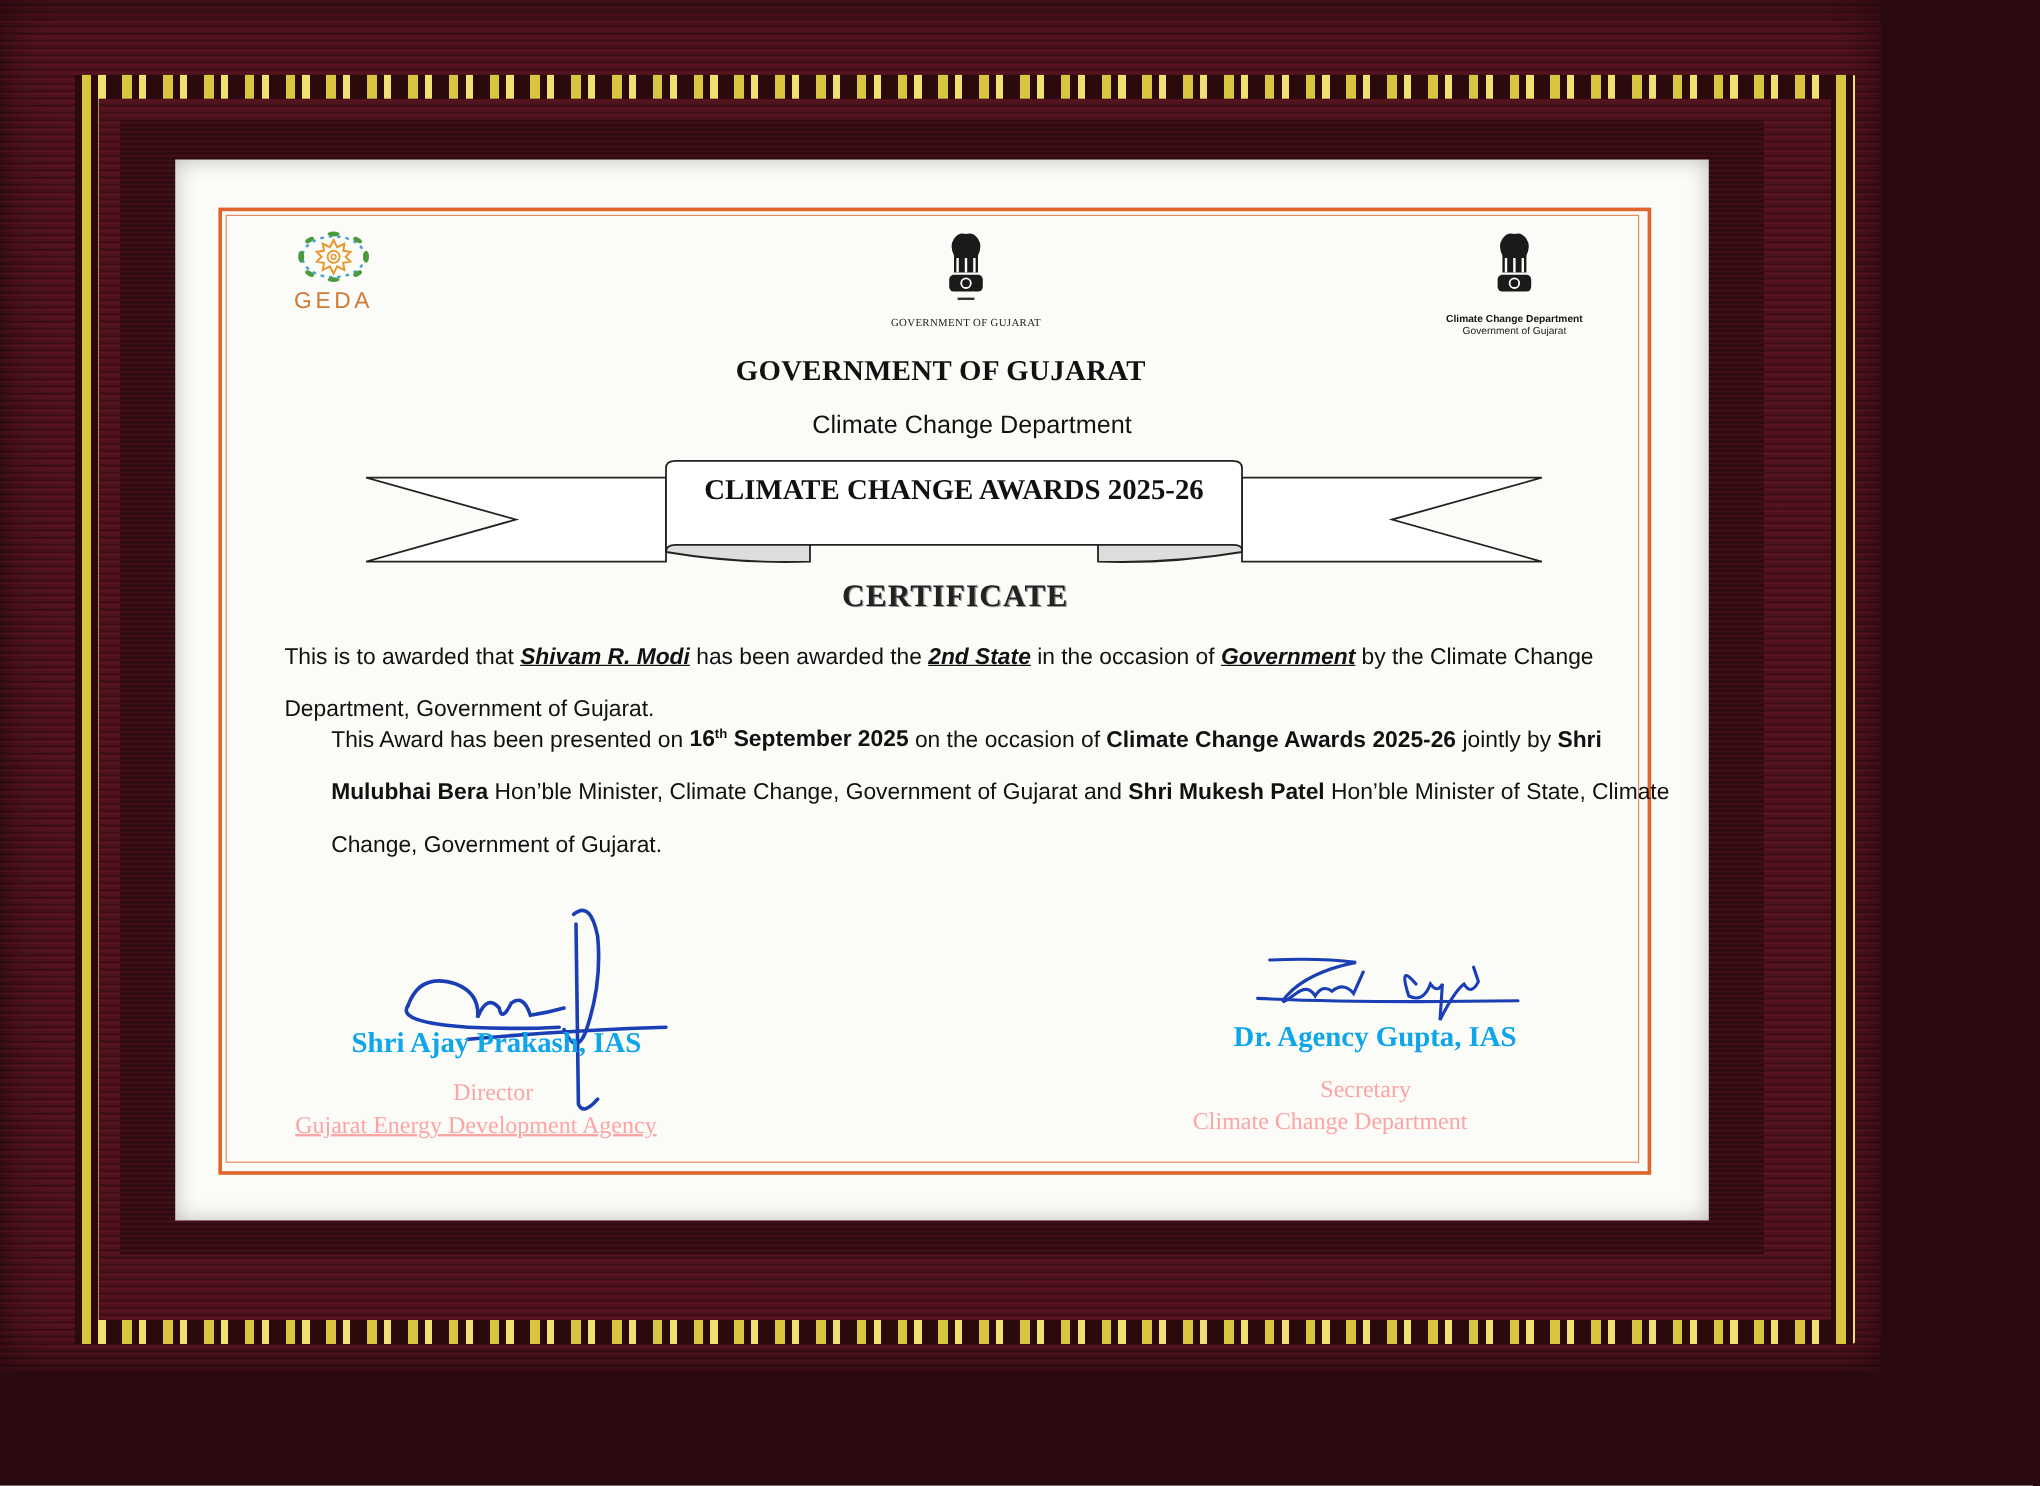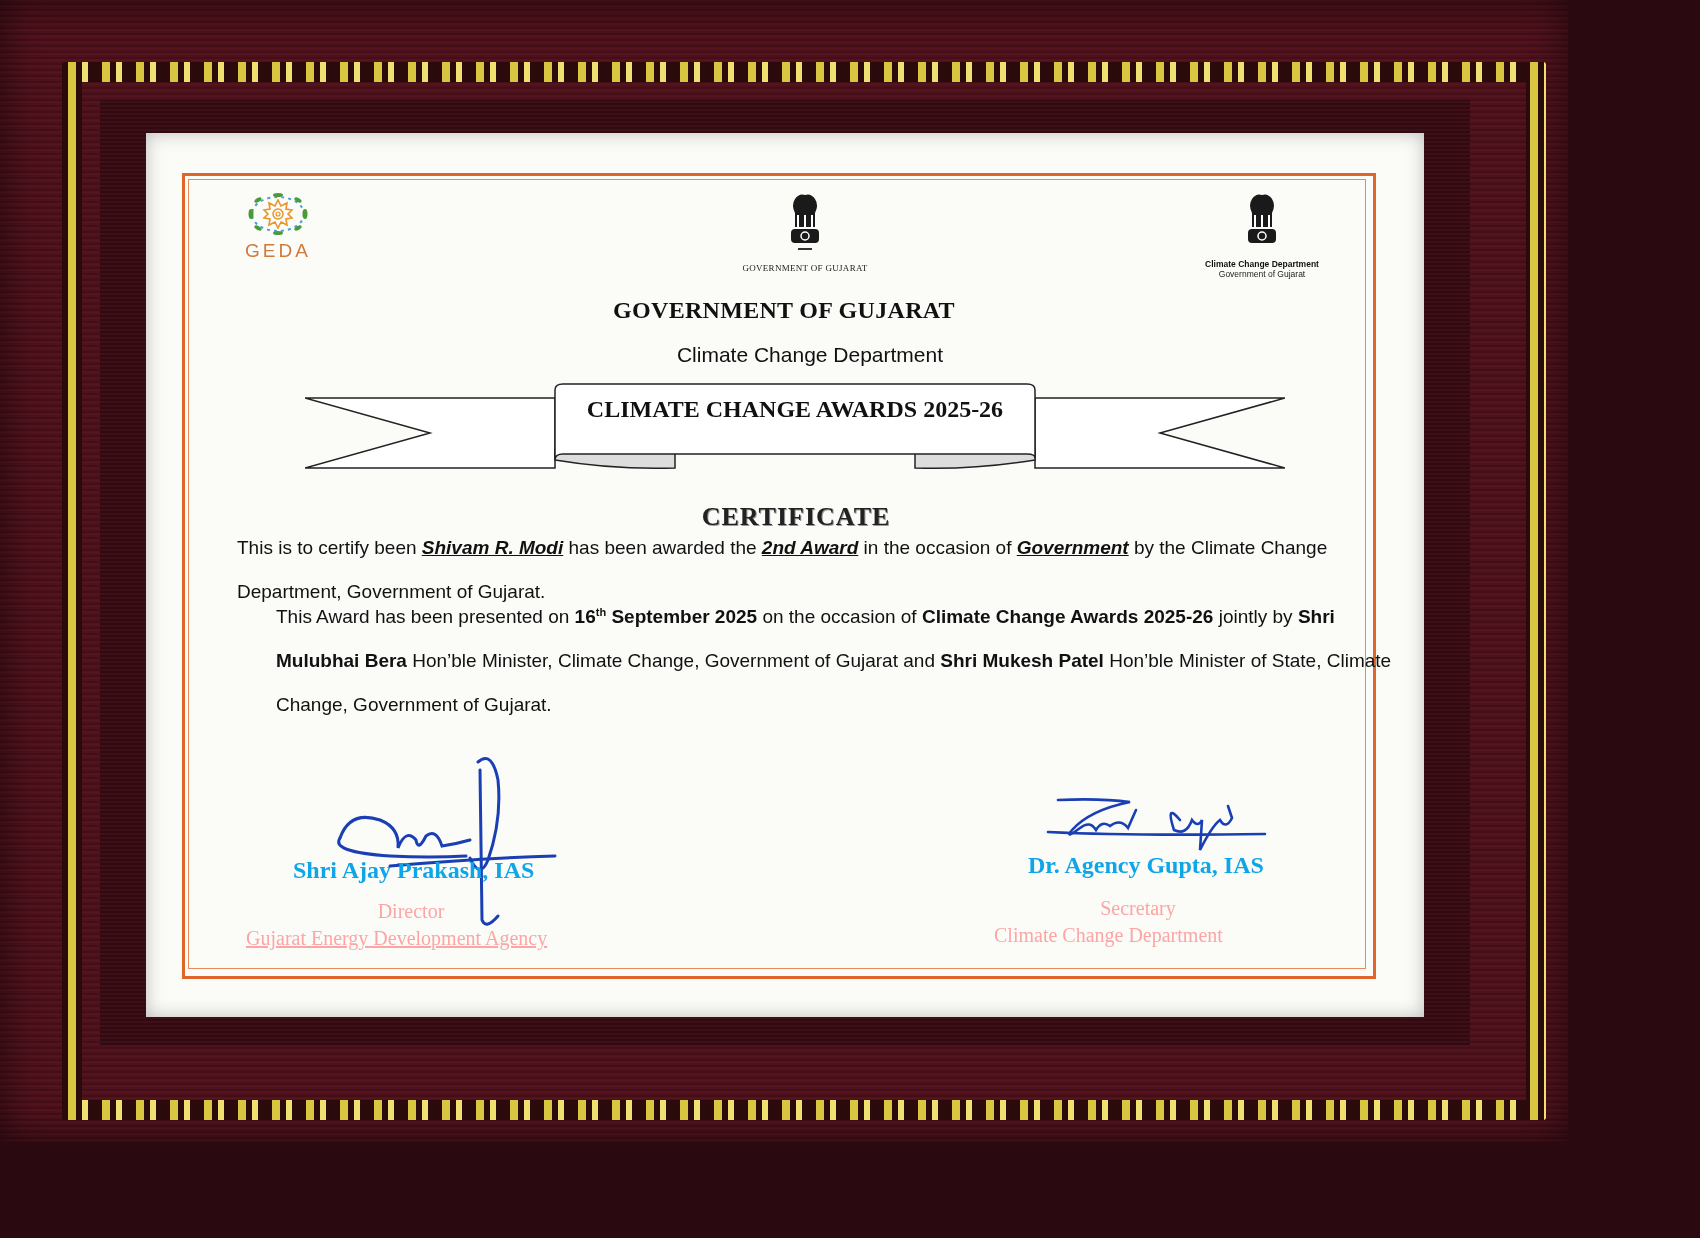--- a/index.html
+++ b/index.html
@@ -23,21 +23,21 @@
   .geda-text{font-size:19px;letter-spacing:3px;color:#d07a3a;font-family:"Liberation Sans",sans-serif;}
   .emblem-c{position:absolute;left:730px;top:193px;width:150px;text-align:center;}
   .emblem-c .cap{font-size:9px;color:#222;letter-spacing:.3px;}
   .emblem-r{position:absolute;left:1190px;top:193px;width:144px;text-align:center;font-family:"Liberation Sans",sans-serif;}
   .emblem-r .l1{font-size:8.5px;font-weight:bold;color:#111;}
   .emblem-r .l2{font-size:8.5px;color:#222;}
   .title{position:absolute;left:0;width:1568px;top:297px;text-align:center;font-size:24px;font-weight:bold;color:#111;letter-spacing:.3px;}
   .subtitle{position:absolute;left:0;width:1620px;top:343px;text-align:center;font-size:21px;color:#111;font-family:"Liberation Sans",sans-serif;}
   .ribbon{position:absolute;left:305px;top:380px;width:980px;height:95px;}
   .ribbon-text{position:absolute;left:555px;top:396px;width:480px;text-align:center;font-size:24px;font-weight:bold;color:#111;}
-  .cert{position:absolute;left:0;width:1592px;top:482px;text-align:center;font-size:26px;font-weight:bold;color:#222;letter-spacing:1px;text-shadow:1px 1px 0 #999;margin-top:20px;}
+  .cert{position:absolute;left:0;width:1592px;top:482px;text-align:center;font-size:26px;font-weight:bold;color:#222;letter-spacing:1px;text-shadow:1px 1px 0 #999;}
   .body-text{position:absolute;left:237px;width:1120px;font-family:"Liberation Sans",sans-serif;font-size:19px;color:#111;line-height:44px;}
   .p1{top:526px;}
   .p2{top:590px;margin-left:39px;}
   .hl{font-weight:bold;font-style:italic;text-decoration:underline;}
   .b{font-weight:bold;}
   sup{font-size:11px;}
   .sig-left{position:absolute;left:230px;top:740px;width:420px;height:230px;}
   .sig-right{position:absolute;left:980px;top:780px;width:320px;height:180px;}
   .sig-name{position:absolute;font-size:24px;font-weight:bold;color:#0ea5e9;white-space:nowrap;}
   .sig-role{position:absolute;font-size:20px;color:#fca5a5;white-space:nowrap;text-align:center;}
@@ -113,21 +113,21 @@
     <path d="M250 70 L370 70 L370 88 Q310 90 250 80 Z" fill="#ddd"></path>
     <path d="M730 70 L610 70 L610 88 Q670 90 730 80 Z" fill="#ddd"></path>
     <path d="M250 10 Q250 4 258 4 L722 4 Q730 4 730 10 L730 78 Q730 74 722 74 L258 74 Q250 74 250 80 Z"></path>
   </g>
 </svg>
 <div class="ribbon-text">CLIMATE CHANGE AWARDS 2025-26</div>
 
 <div class="cert">CERTIFICATE</div>
 
 <div class="body-text p1">
-  <span>This is to certify been </span><span class="hl">Shivam R. Modi</span><span> has been awarded the </span><span class="hl">2nd Award</span><span> in the occasion of </span><span class="hl">Government</span><span> by the Climate Change Department, Government of Gujarat.</span>
+  <span>This is to awarded that </span><span class="hl">Shivam R. Modi</span><span> has been awarded the </span><span class="hl">2nd State</span><span> in the occasion of </span><span class="hl">Government</span><span> by the Climate Change Department, Government of Gujarat.</span>
 </div>
 
 <div class="body-text p2">
   <span>This Award has been presented on </span><span class="b"><span>16</span><sup>th</sup><span> September 2025</span></span><span> on the occasion of </span><span class="b">Climate Change Awards 2025-26</span><span> jointly by </span><span class="b">Shri Mulubhai Bera</span><span> Hon’ble Minister, Climate Change, Government of Gujarat and </span><span class="b">Shri Mukesh Patel</span><span> Hon’ble Minister of State, Climate Change, Government of Gujarat.</span>
 </div>
 
 <div class="sig-left">
   <svg width="420" height="230" viewBox="0 0 420 230" style="position:absolute;left:0;top:0;">
     <g fill="none" stroke="#1a3fb5" stroke-width="3" stroke-linecap="round">
       <path d="M248 22 Q262 10 268 40 Q272 80 258 120 Q250 140 240 118"></path>

